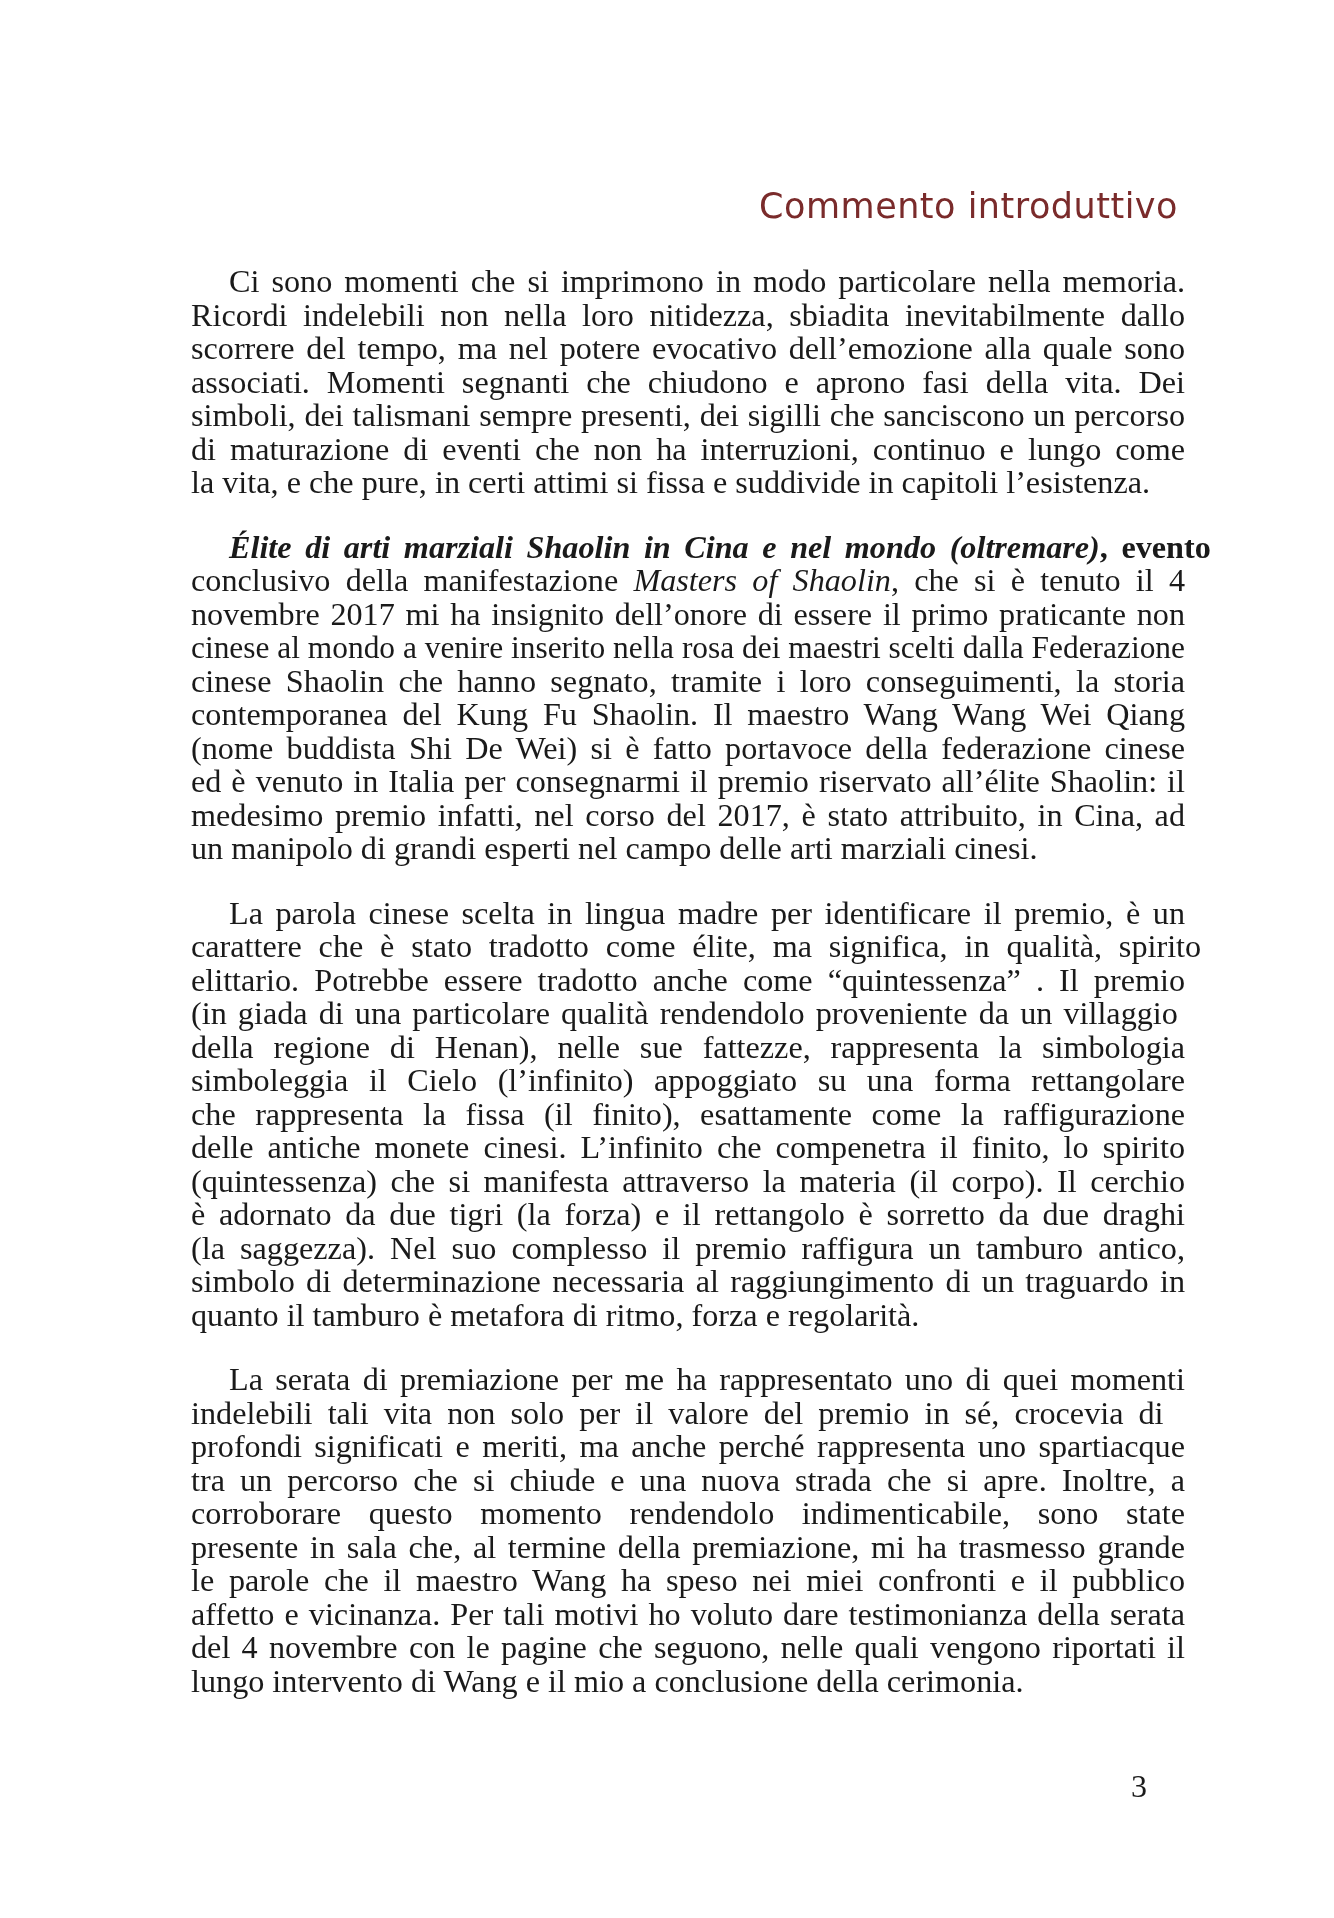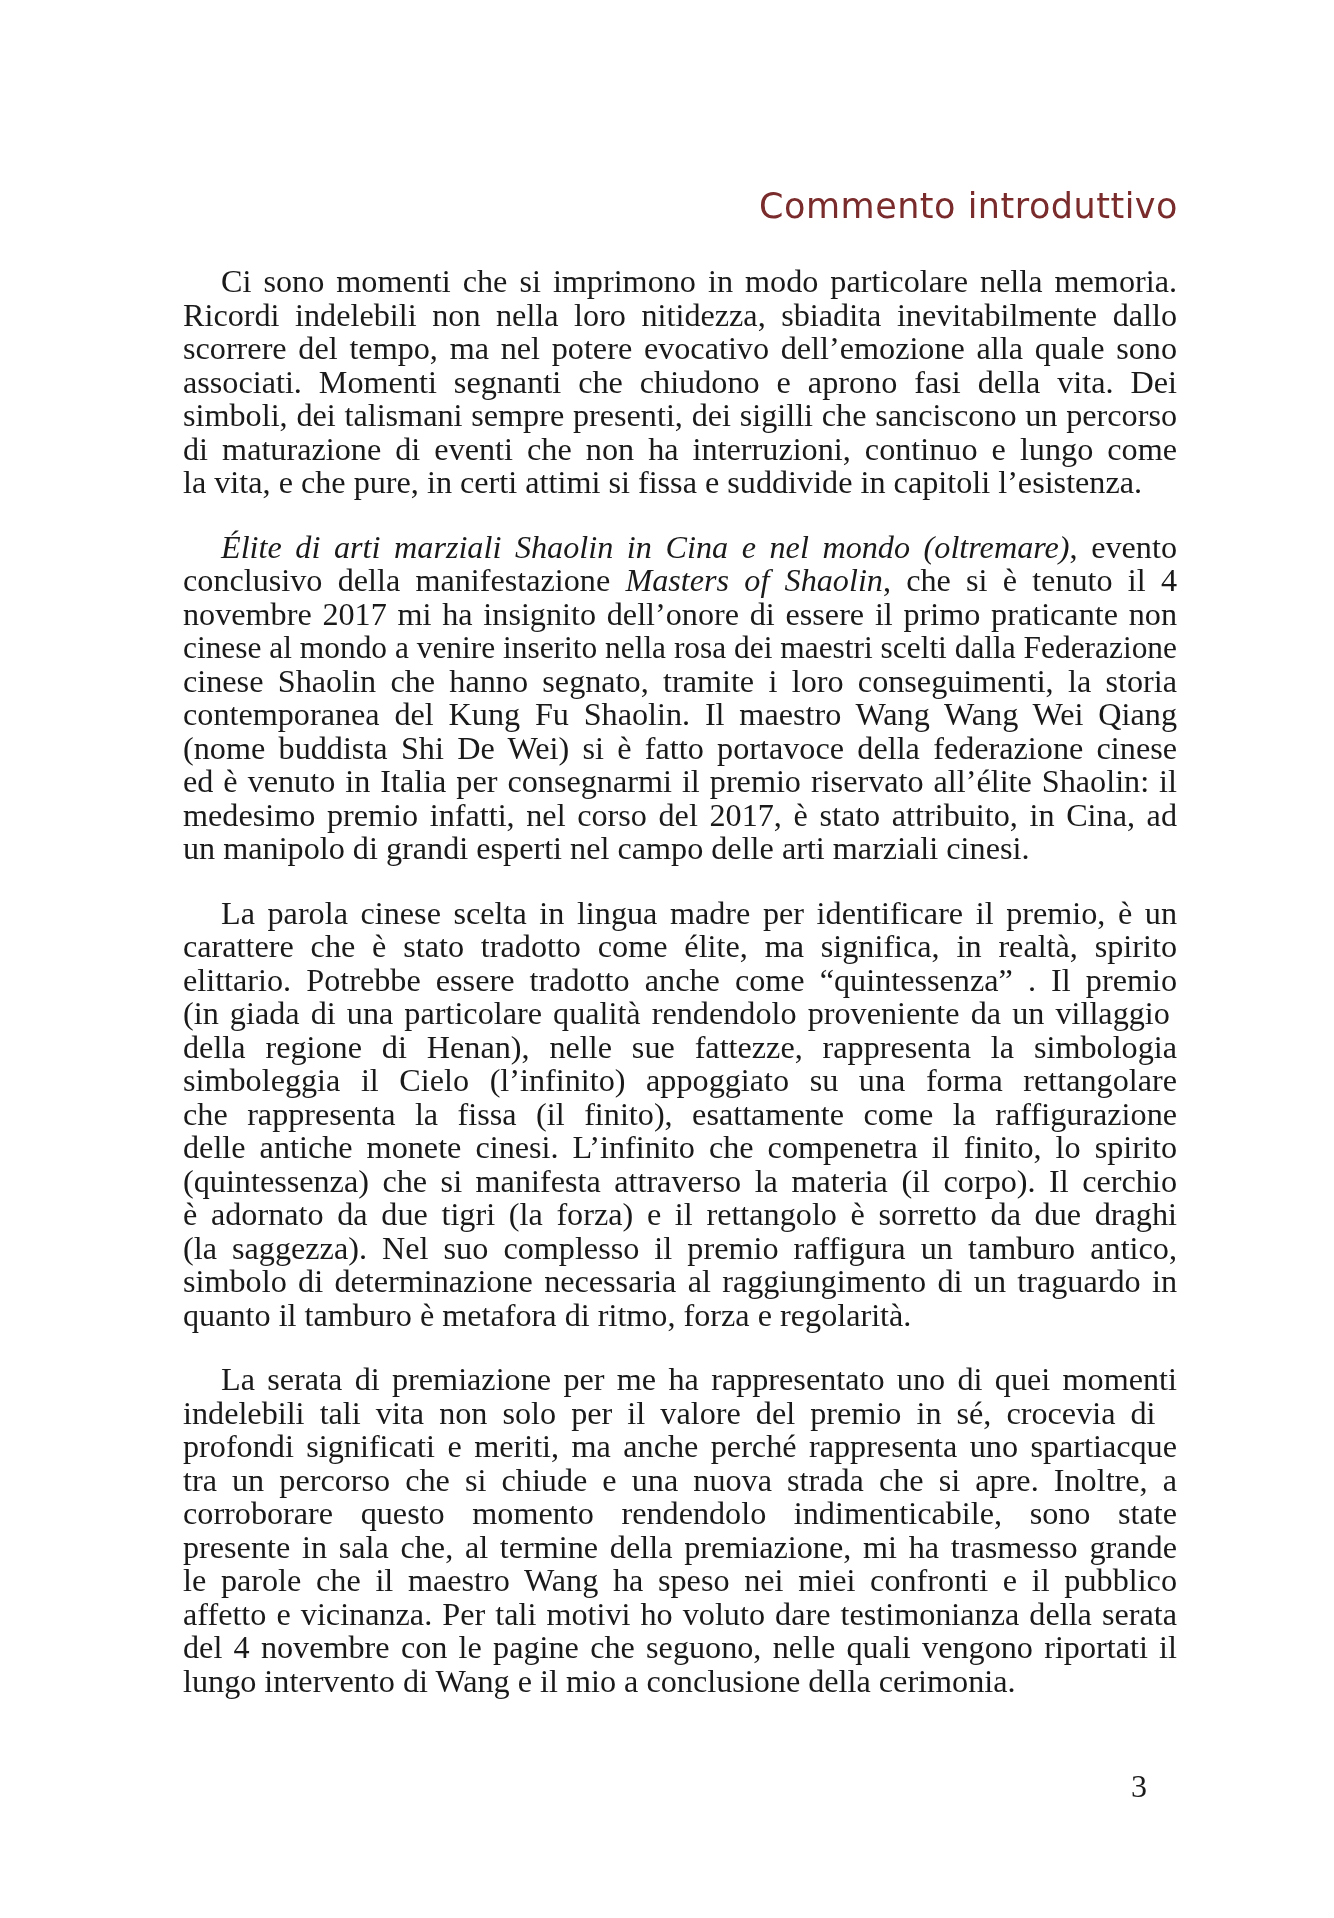--- a/index.html
+++ b/index.html
@@ -7,21 +7,21 @@
   .page { position: absolute; left: 0; top: 0; width: 1334px; height: 1638px; background: #fff; }
   .heading {
     position: absolute; right: 156px; top: 186px;
     font-family: "DejaVu Sans", sans-serif; font-weight: normal;
     font-size: 35px; letter-spacing: 0.5px; color: #7a2b2b; margin: 0;
   }
   .body-text {
     position: absolute; left: 183px; width: 994px; top: 265px;
     font-family: "Liberation Serif", serif; font-size: 32.2px; color: #1a1a1a;
   }
-  .para { margin: 0 0 31px 0; }
+  .para { margin: 0 0 31px 8px; }
   .line {
     display: block; height: 33.5px; line-height: 33.5px;
     text-align: justify; text-align-last: justify; white-space: nowrap;
     overflow: visible;
   }
   .line.last { text-align-last: left; }
   .line.indent { padding-left: 38px; }
   .line > span { white-space: normal; }
   .it { font-style: italic; }
   .page-number {
@@ -41,35 +41,35 @@
       <span class="line indent"><span style="white-space: nowrap; display: inline-block; word-spacing: 3.97344px;">Ci sono momenti che si imprimono in modo particolare nella memoria.</span></span>
       <span class="line"><span style="white-space: nowrap; display: inline-block; word-spacing: 7.49023px;">Ricordi indelebili non nella loro nitidezza, sbiadita inevitabilmente dallo</span></span>
       <span class="line"><span style="white-space: nowrap; display: inline-block; word-spacing: 3.68125px;">scorrere del tempo, ma nel potere evocativo dell’emozione alla quale sono</span></span>
       <span class="line"><span style="white-space: nowrap; display: inline-block; word-spacing: 8.94219px;">associati. Momenti segnanti che chiudono e aprono fasi della vita. Dei</span></span>
       <span class="line"><span style="white-space: nowrap; display: inline-block; word-spacing: 0.714063px;">simboli, dei talismani sempre presenti, dei sigilli che sanciscono un percorso</span></span>
       <span class="line"><span style="white-space: nowrap; display: inline-block; word-spacing: 6.01989px;">di maturazione di eventi che non ha interruzioni, continuo e lungo come</span></span>
       <span class="line"><span style="white-space: nowrap; display: inline-block;">la vita, e che pure, in certi attimi si fissa e suddivide in capitoli l’esistenza.</span></span>
     </p>
 
     <p class="para">
-      <span class="line indent"><span style="white-space: nowrap; display: inline-block; word-spacing: 5.52699px;"><span class="it">Élite di arti marziali Shaolin in Cina e nel mondo (oltremare)</span><span>, evento</span></span></span>
+      <span class="line indent"><span style="white-space: nowrap; display: inline-block; word-spacing: 5.52699px; font-weight: bold;"><span class="it">Élite di arti marziali Shaolin in Cina e nel mondo (oltremare)</span><span>, evento</span></span></span>
       <span class="line"><span style="white-space: nowrap; display: inline-block; word-spacing: 7.14915px;"><span>conclusivo della manifestazione </span><span class="it">Masters of Shaolin</span><span>, che si è tenuto il 4</span></span></span>
       <span class="line"><span style="white-space: nowrap; display: inline-block; word-spacing: 2.68182px;">novembre 2017 mi ha insignito dell’onore di essere il primo praticante non</span></span>
       <span class="line"><span style="white-space: nowrap; display: inline-block; transform-origin: left center; transform: scaleX(0.975586);">cinese al mondo a venire inserito nella rosa dei maestri scelti dalla Federazione</span></span>
       <span class="line"><span style="white-space: nowrap; display: inline-block; word-spacing: 6.25938px;">cinese Shaolin che hanno segnato, tramite i loro conseguimenti, la storia</span></span>
       <span class="line"><span style="white-space: nowrap; display: inline-block; word-spacing: 6.7625px;">contemporanea del Kung Fu Shaolin. Il maestro Wang Wang Wei Qiang</span></span>
       <span class="line"><span style="white-space: nowrap; display: inline-block; word-spacing: 5.25852px;">(nome buddista Shi De Wei) si è fatto portavoce della federazione cinese</span></span>
       <span class="line"><span style="white-space: nowrap; display: inline-block; word-spacing: 1.94271px;">ed è venuto in Italia per consegnarmi il premio riservato all’élite Shaolin: il</span></span>
       <span class="line"><span style="white-space: nowrap; display: inline-block; word-spacing: 3.57292px;">medesimo premio infatti, nel corso del 2017, è stato attribuito, in Cina, ad</span></span>
       <span class="line last"><span style="white-space: nowrap; display: inline-block;">un manipolo di grandi esperti nel campo delle arti marziali cinesi.</span></span>
     </p>
 
     <p class="para">
       <span class="line indent"><span style="white-space: nowrap; display: inline-block; word-spacing: 4.51953px;">La parola cinese scelta in lingua madre per identificare il premio, è un</span></span>
-      <span class="line"><span style="white-space: nowrap; display: inline-block; word-spacing: 8.79119px;">carattere che è stato tradotto come élite, ma significa, in realtà, spirito</span></span>
+      <span class="line"><span style="white-space: nowrap; display: inline-block; word-spacing: 8.79119px;">carattere che è stato tradotto come élite, ma significa, in qualità, spirito</span></span>
       <span class="line"><span style="white-space: nowrap; display: inline-block; word-spacing: 7.06771px;">elittario. Potrebbe essere tradotto anche come “quintessenza” . Il premio</span></span>
       <span class="line"><span style="white-space: nowrap; display: inline-block; word-spacing: 3.05156px;">(in giada di una particolare qualità rendendolo proveniente da un villaggio</span></span>
       <span class="line"><span style="white-space: nowrap; display: inline-block; word-spacing: 11.8385px;">della regione di Henan), nelle sue fattezze, rappresenta la simbologia</span></span>
       <span class="line"><span style="white-space: nowrap; display: inline-block; word-spacing: 12.5156px;">simboleggia il Cielo (l’infinito) appoggiato su una forma rettangolare</span></span>
       <span class="line"><span style="white-space: nowrap; display: inline-block; word-spacing: 11.4149px;">che rappresenta la fissa (il finito), esattamente come la raffigurazione</span></span>
       <span class="line"><span style="white-space: nowrap; display: inline-block; word-spacing: 6.02187px;">delle antiche monete cinesi. L’infinito che compenetra il finito, lo spirito</span></span>
       <span class="line"><span style="white-space: nowrap; display: inline-block; word-spacing: 5.47187px;">(quintessenza) che si manifesta attraverso la materia (il corpo). Il cerchio</span></span>
       <span class="line"><span style="white-space: nowrap; display: inline-block; word-spacing: 5.62946px;">è adornato da due tigri (la forza) e il rettangolo è sorretto da due draghi</span></span>
       <span class="line"><span style="white-space: nowrap; display: inline-block; word-spacing: 7.03906px;">(la saggezza). Nel suo complesso il premio raffigura un tamburo antico,</span></span>
       <span class="line"><span style="white-space: nowrap; display: inline-block; word-spacing: 3.28299px;">simbolo di determinazione necessaria al raggiungimento di un traguardo in</span></span>

